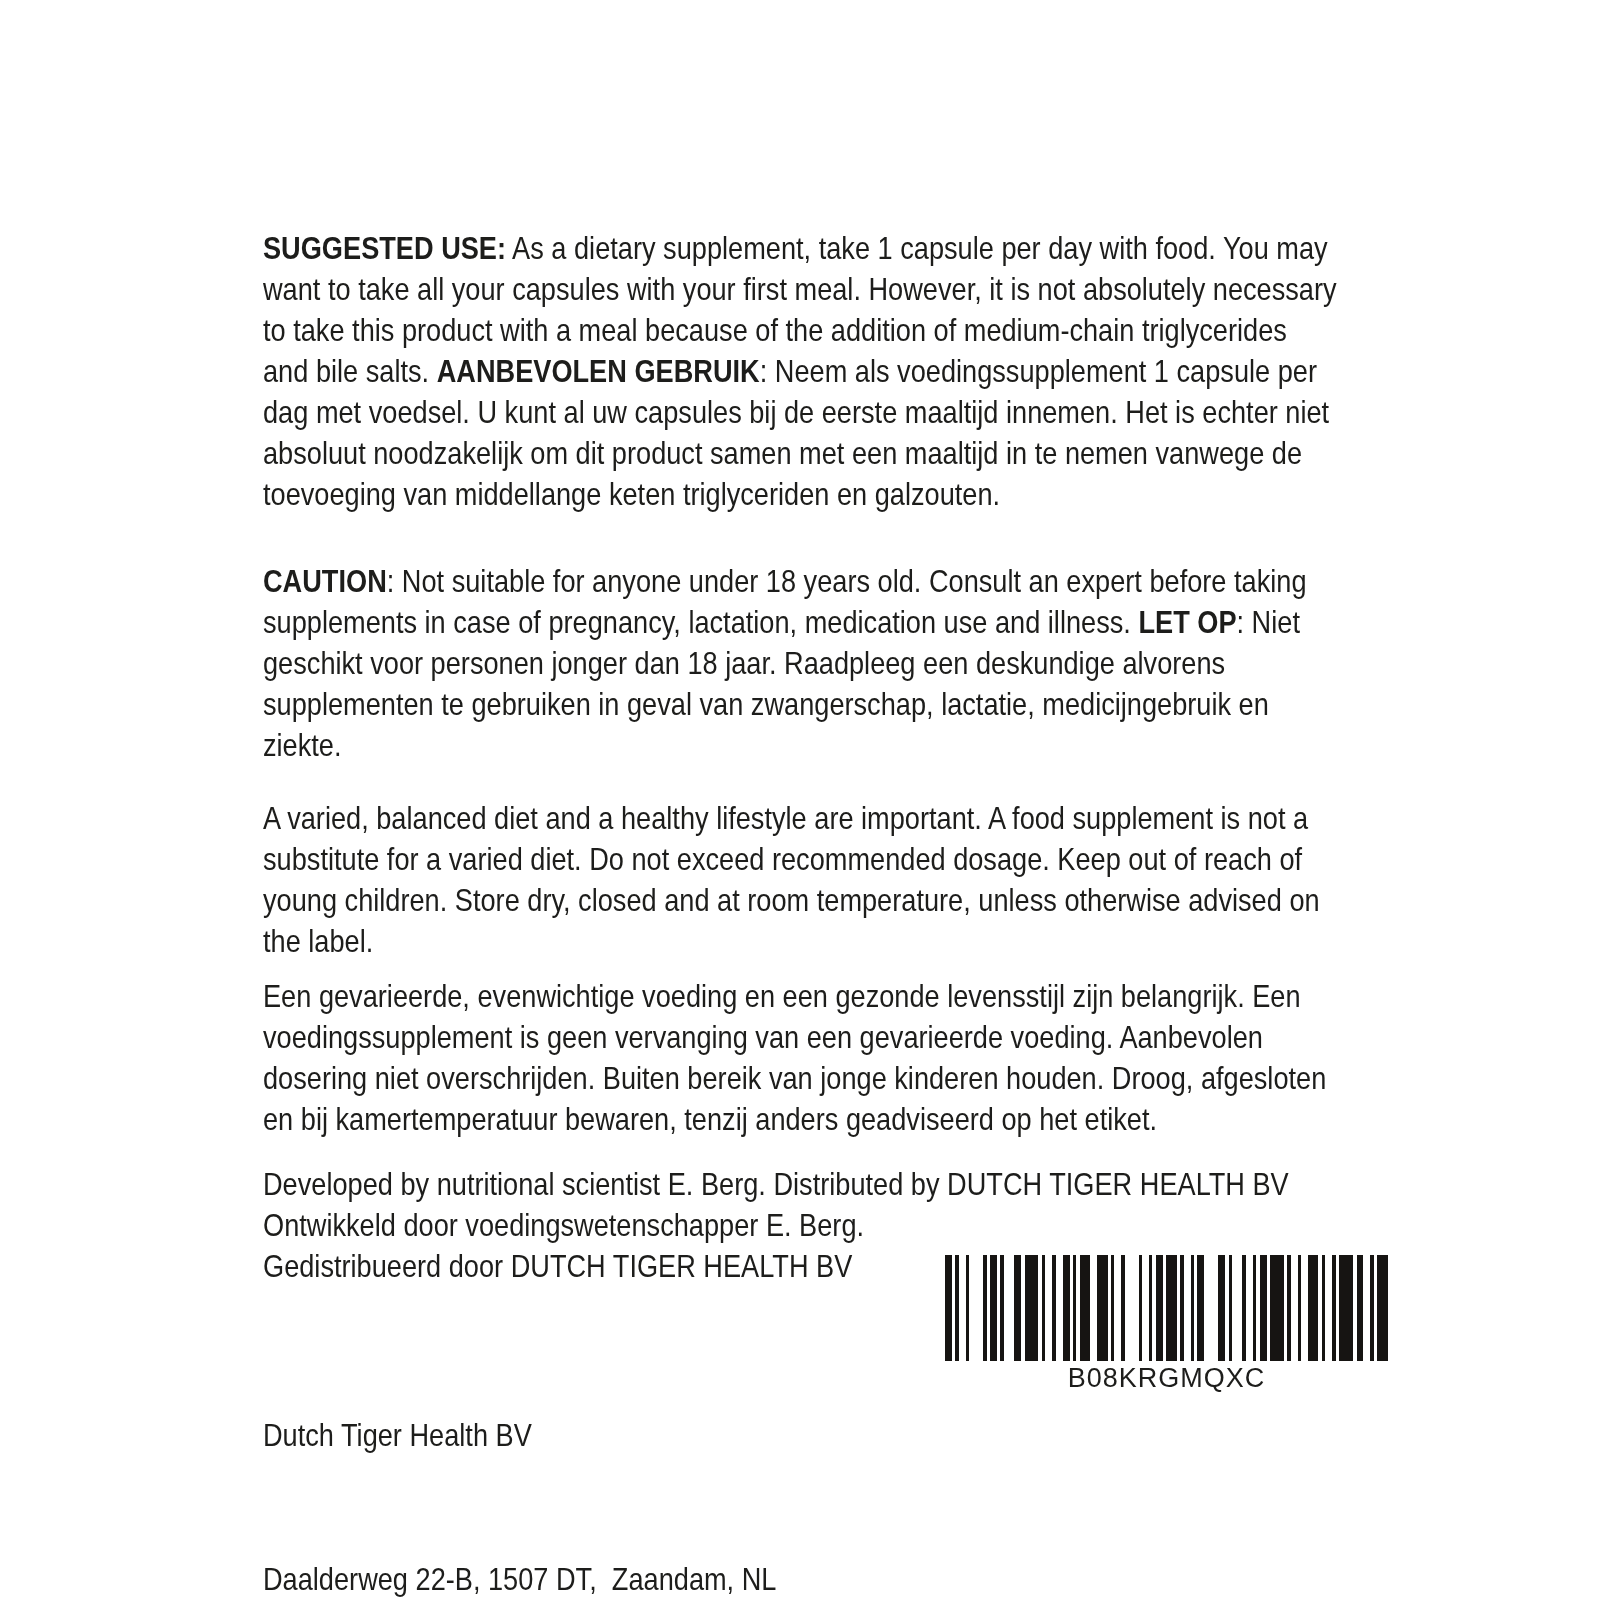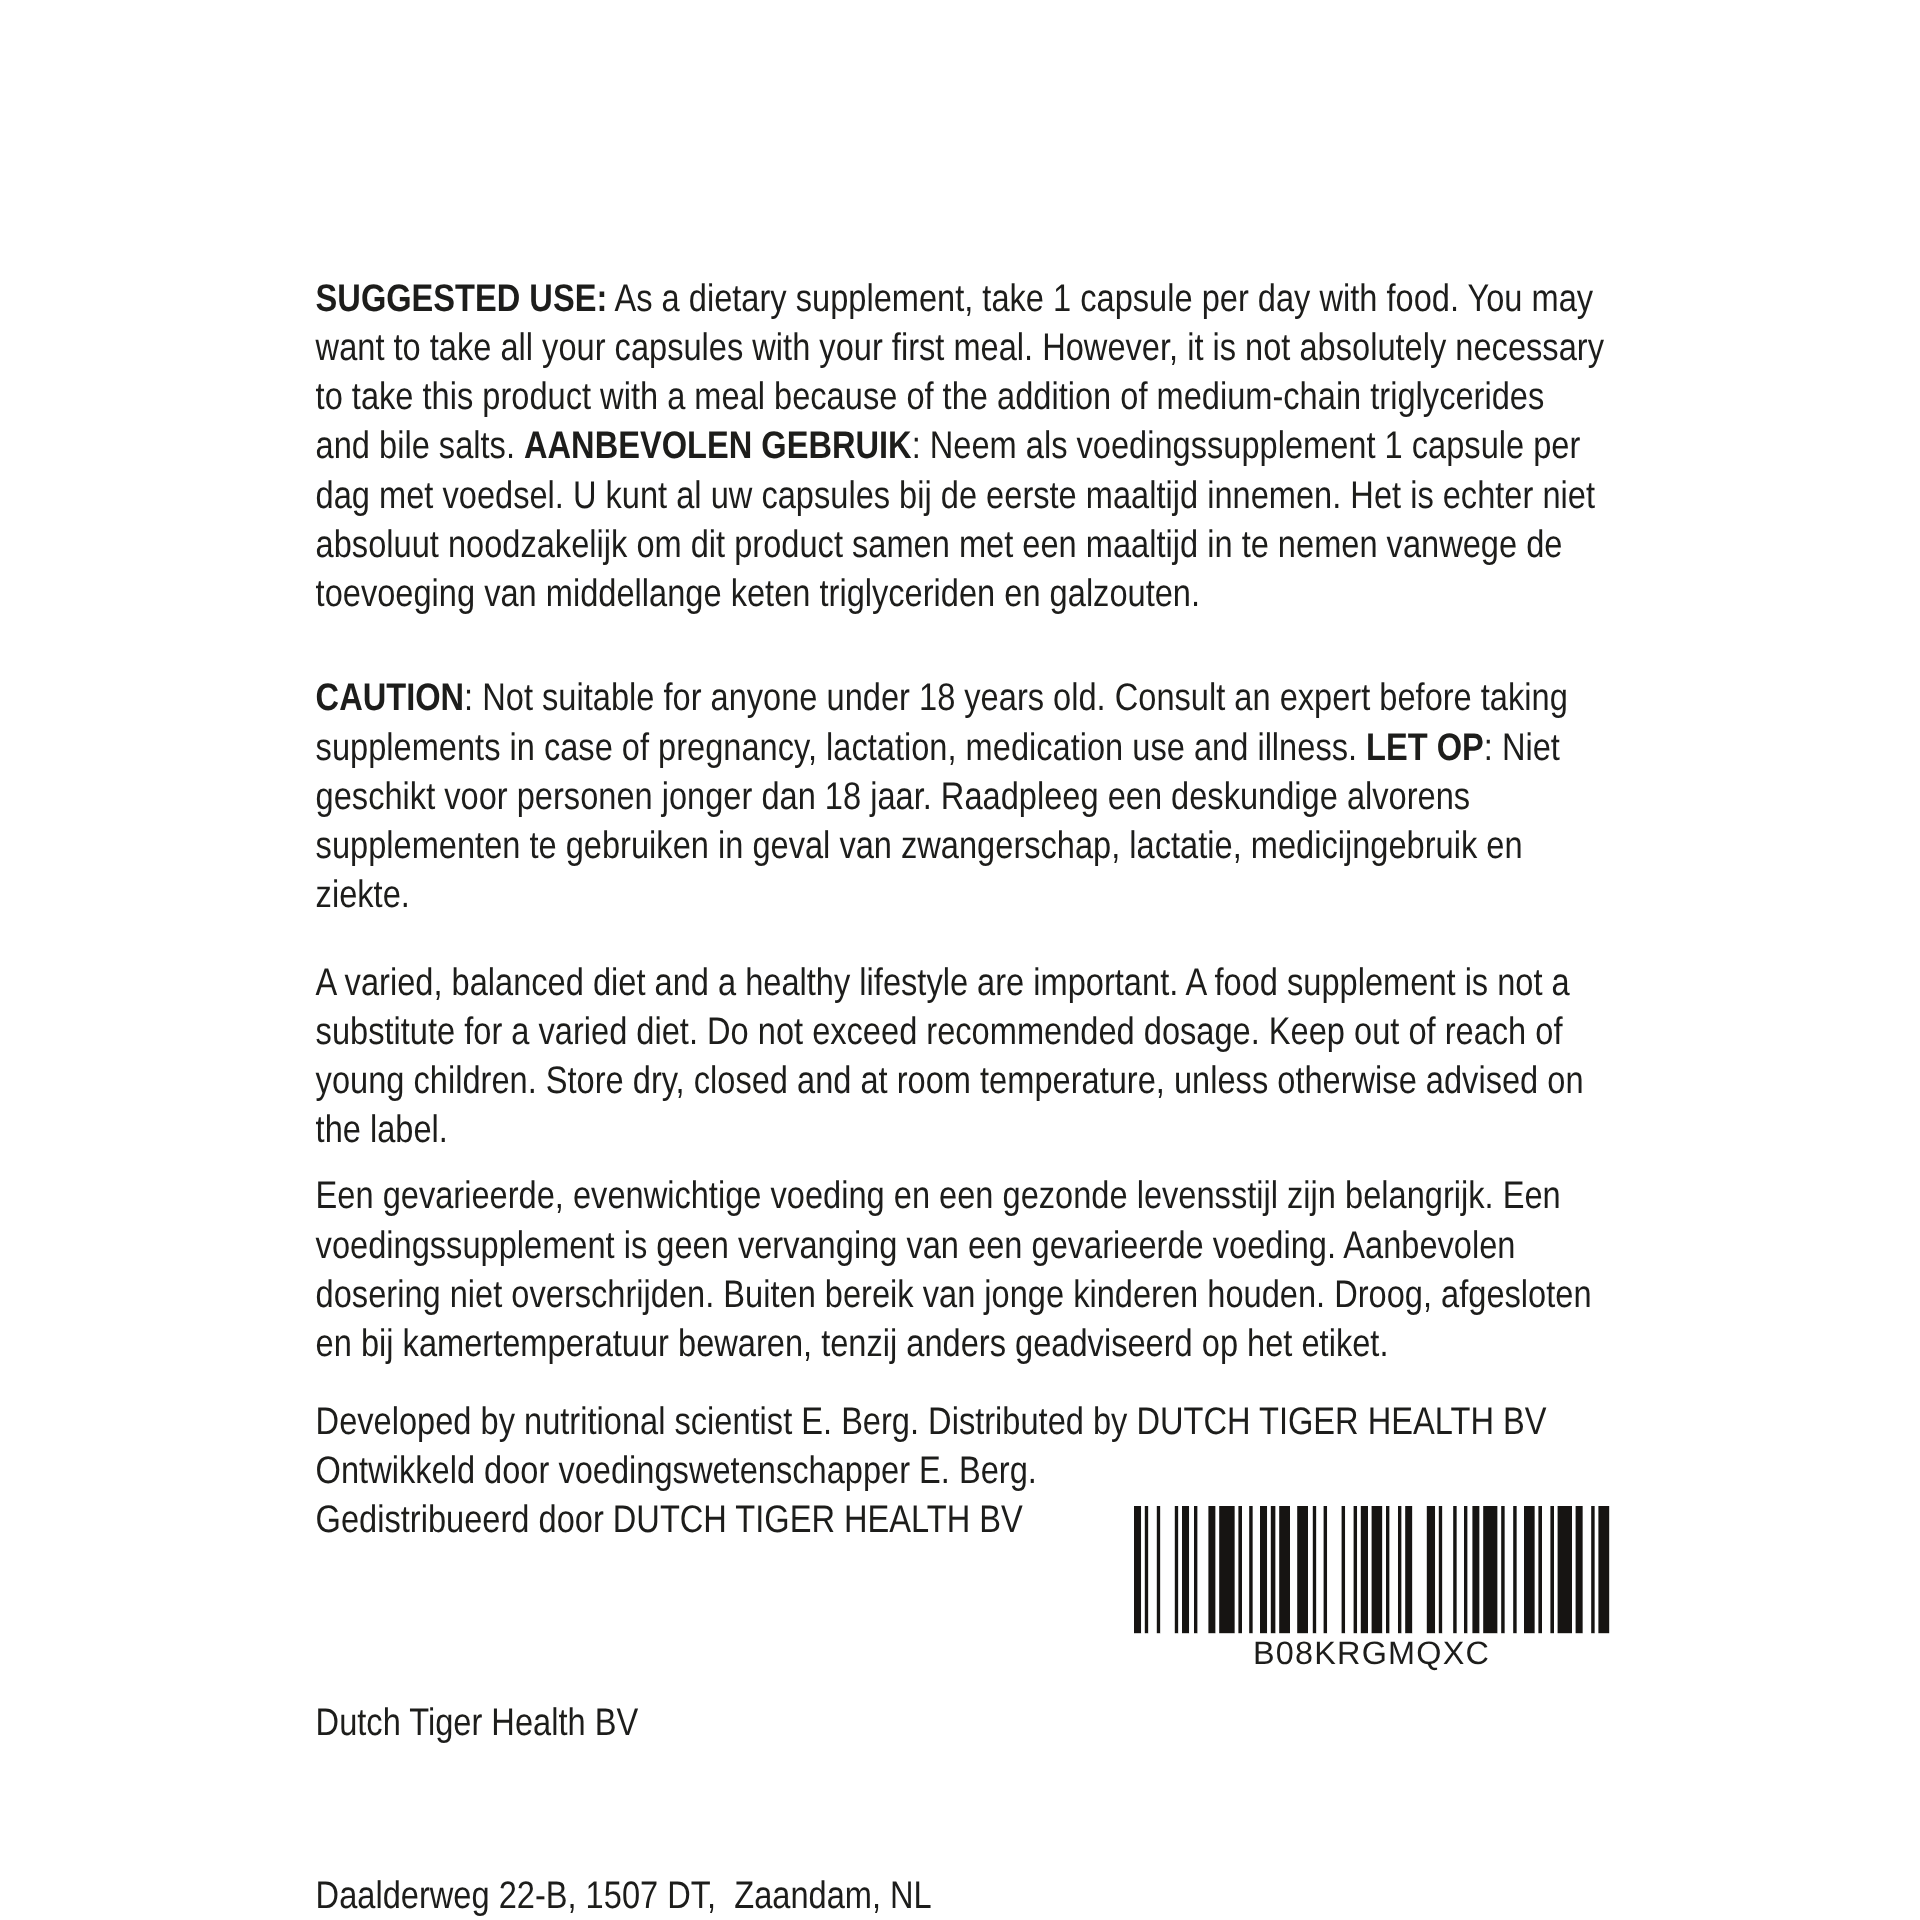--- a/index.html
+++ b/index.html
@@ -32,21 +32,21 @@
   .p-suggested   { margin-bottom: 46px; }
   .p-caution     { margin-bottom: 32px; }
   .p-advice-en   { margin-bottom: 14px; }
   .p-advice-nl   { margin-bottom: 24px; }
   .p-distribution{ margin-bottom: 28px; }
   .address-block { line-height: 48px; white-space: pre-wrap; }
   .barcode {
     position: absolute;
     left: 945px;
     top: 1255px;
-    width: 396px;
+    width: 443px;
   }
   .barcode-bars {
     display: flex;
     width: 100%;
     height: 106px;
   }
   .barcode-bars div { height: 100%; }
   .barcode-text {
     margin-top: 2px;
     text-align: center;

